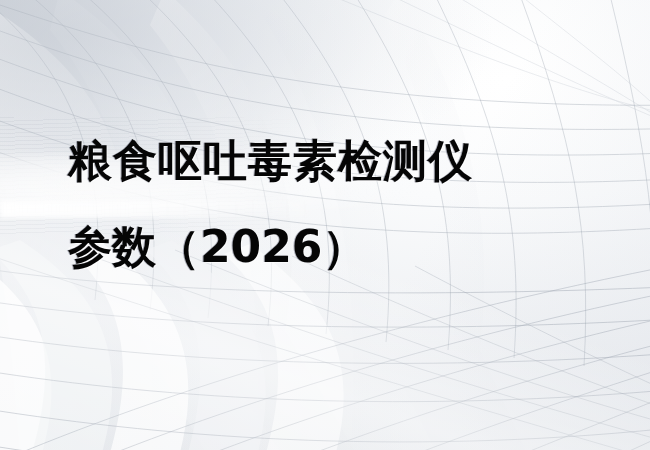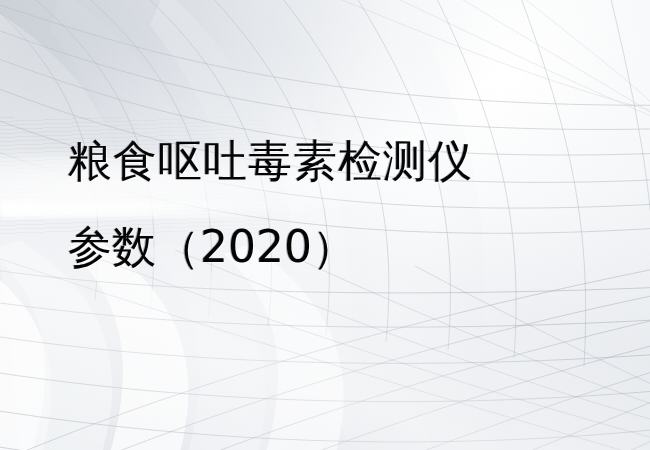--- a/index.html
+++ b/index.html
@@ -109,21 +109,21 @@
     position: absolute;
     left: 68px;
     top: 118px;
     width: 540px;
   }
 
   .title-line {
     display: block;
     color: #050505;
     font-family: "DejaVu Sans", "Liberation Sans", sans-serif;
-    font-weight: normal;
+    font-weight: bold;
     font-size: 44px;
     line-height: 86px;
     letter-spacing: 1px;
     white-space: nowrap;
     text-shadow:
        1px 1px 0 rgba(255,255,255,0.55),
       -1px 0   0 rgba(40,44,70,0.35);
   }
 
   .title-line-2 {
@@ -231,16 +231,16 @@
     </svg>
   </div>
 
   <div class="bg-scanlines"></div>
   <div class="bg-highlight"></div>
   <div class="bg-highlight2"></div>
   <div class="bg-sheen"></div>
 
   <div class="title-block">
     <span class="title-line title-line-1">粮食呕吐毒素检测仪</span>
-    <span class="title-line title-line-2">参数（2020）</span>
+    <span class="title-line title-line-2">参数（2026）</span>
   </div>
 
 </div>
 
 </body></html>

